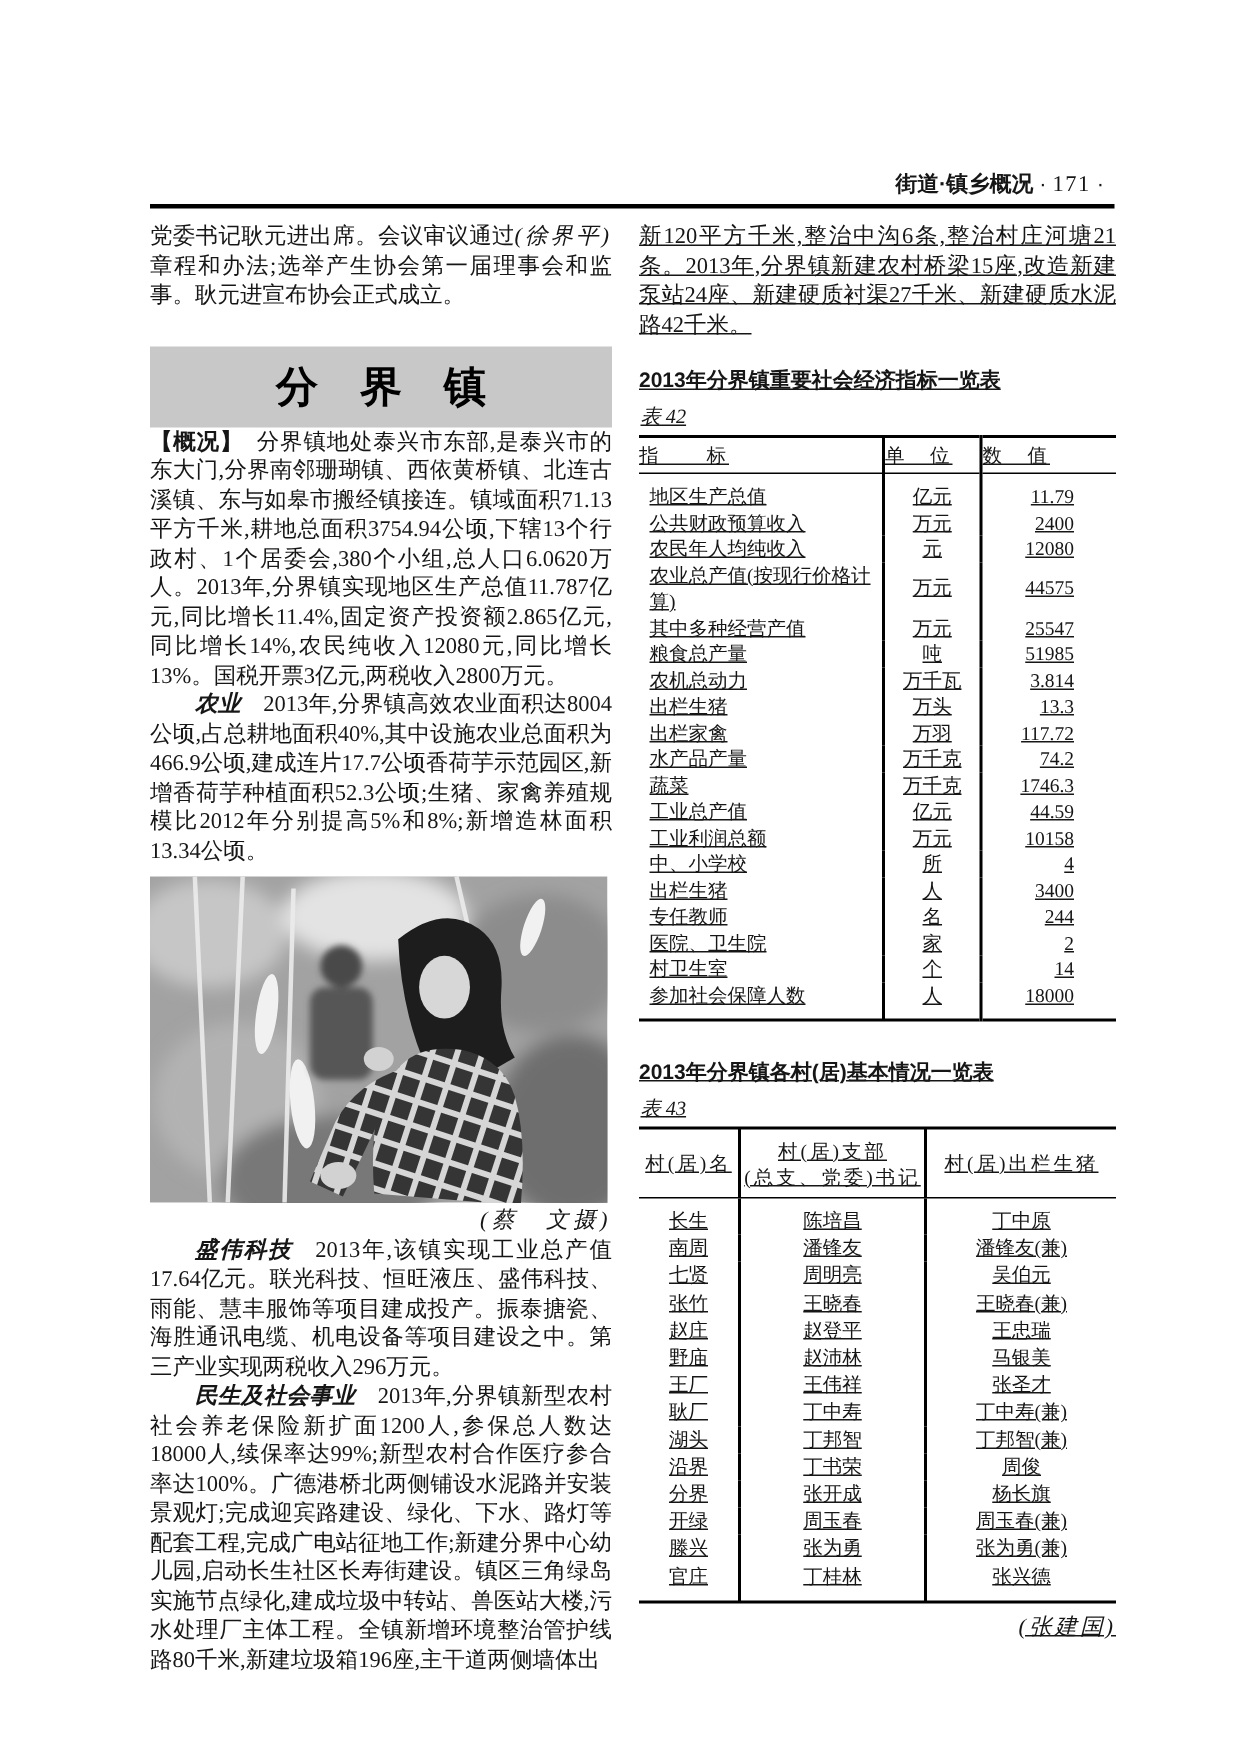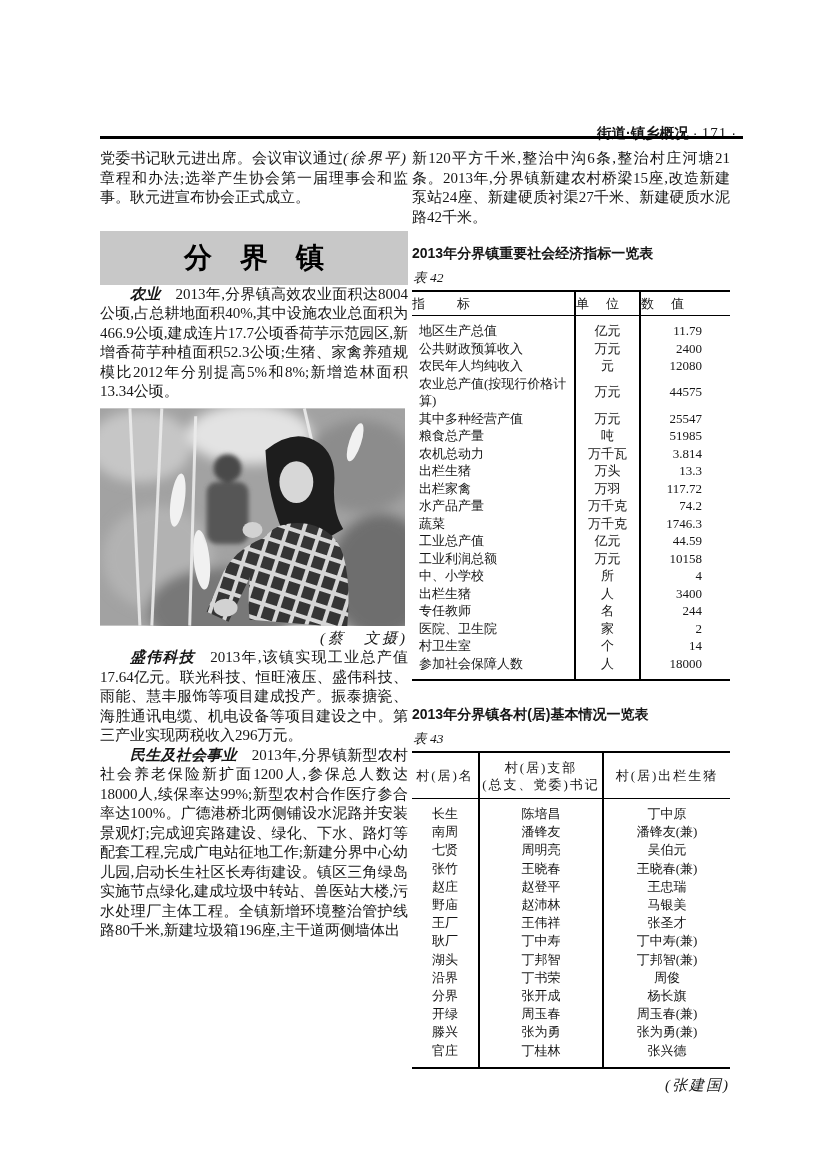--- a/index.html
+++ b/index.html
@@ -2,29 +2,29 @@
 <html><head>
 <meta charset="utf-8">
 <style>
   html,body{margin:0;padding:0;background:#ffffff;}
   .page{
     position:relative;width:826px;height:1169px;background:#fff;overflow:hidden;
     font-family:"Liberation Serif","DejaVu Serif",serif;color:#161616;
     font-size:15px;line-height:19.5px;
   }
   
-  .runhead{position:absolute;top:124px;right:86px;white-space:nowrap;
+  .runhead{position:absolute;top:114px;right:86px;white-space:nowrap;
     font-family:"Liberation Sans","DejaVu Sans",sans-serif;font-size:14.5px;font-weight:bold;}
   .runhead .pgnum{font-family:"Liberation Serif","DejaVu Serif",serif;font-weight:normal;font-size:15px;letter-spacing:1px;}
   .runhead .dot{font-weight:normal;padding:0 4px;}
   .headrule{position:absolute;top:136px;left:100px;width:643px;height:2.5px;background:#000;}
   
   .col{position:absolute;top:149px;}
   .col-left{left:100px;width:308px;}
-  .col-right{left:412px;width:318px;}
+  .col-right{left:426px;width:318px;text-decoration:underline;}
   p.para{margin:0;text-align:justify;text-indent:2em;}
   p.flush{text-indent:0;}
   .byline{float:right;font-style:italic;letter-spacing:2px;}
   .lead{font-weight:bold;font-style:italic;margin-right:1em;}
   .lead-bracket{font-weight:bold;font-style:normal;font-family:"Liberation Sans","DejaVu Sans",sans-serif;margin-right:0.6em;}
   
   .town-box{margin-top:23px;height:54px;background:#c8c8c8;display:flex;align-items:center;justify-content:center;}
   .town-box span{font-family:"Liberation Sans","DejaVu Sans",sans-serif;font-weight:bold;font-size:28px;color:#000000;}
   .gk{margin-top:16px;}
   
@@ -68,20 +68,21 @@
   </div>
   <div class="headrule"></div>
 
   <div class="col col-left">
     <p class="para flush"><span class="byline">(徐界平)</span><span>党委书记耿元进出席。会议审议通过章程和办法;选举产生协会第一届理事会和监事。耿元进宣布协会正式成立。</span></p>
 
     <div class="town-box">
       <span>分　界　镇</span>
     </div>
 
+    <p class="para flush gk"><span class="lead-bracket">【概况】</span><span>分界镇地处泰兴市东部,是泰兴市的东大门,分界南邻珊瑚镇、西依黄桥镇、北连古溪镇、东与如皋市搬经镇接连。镇域面积71.13平方千米,耕地总面积3754.94公顷,下辖13个行政村、1个居委会,380个小组,总人口6.0620万人。2013年,分界镇实现地区生产总值11.787亿元,同比增长11.4%,固定资产投资额2.865亿元,同比增长14%,农民纯收入12080元,同比增长13%。国税开票3亿元,两税收入2800万元。</span></p>
 
     <p class="para"><span class="lead">农业</span><span>2013年,分界镇高效农业面积达8004公顷,占总耕地面积40%,其中设施农业总面积为466.9公顷,建成连片17.7公顷香荷芋示范园区,新增香荷芋种植面积52.3公顷;生猪、家禽养殖规模比2012年分别提高5%和8%;新增造林面积13.34公顷。</span></p>
 
     <figure class="photo">
       <svg viewBox="0 0 306 218" xmlns="http://www.w3.org/2000/svg" role="img">
         <defs>
           <filter id="fb1" x="-30%" y="-30%" width="160%" height="160%">
               <feGaussianBlur stdDeviation="6"></feGaussianBlur>
             </filter>
           <filter id="fb2" x="-30%" y="-30%" width="160%" height="160%">

